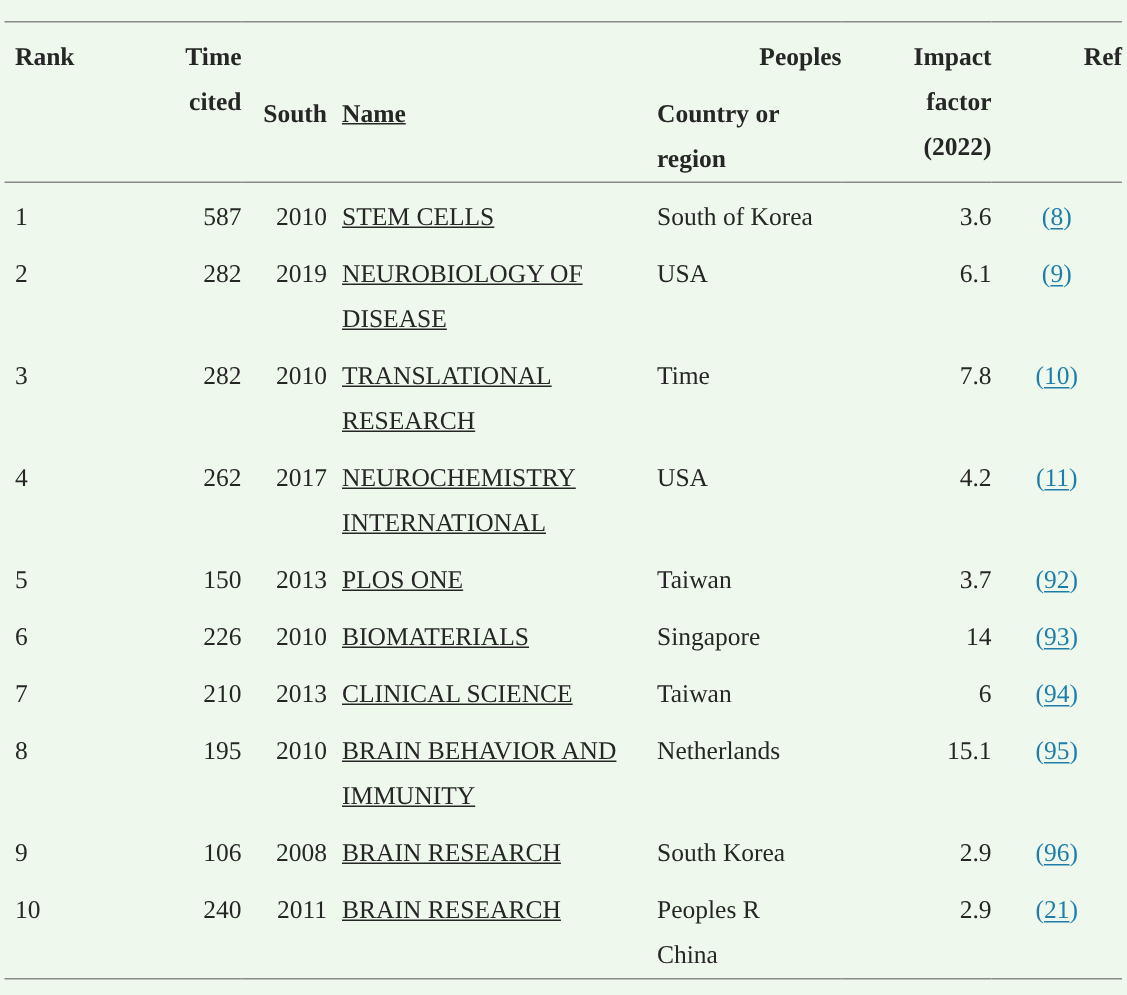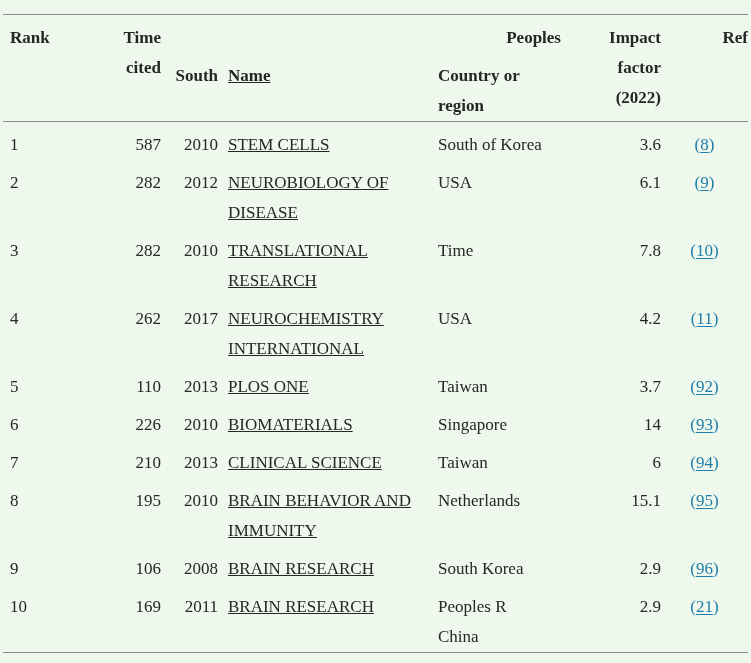--- a/index.html
+++ b/index.html
@@ -93,21 +93,21 @@
     <td class="a-center">587</td>
     <td class="a-center">2010</td>
     <td class="a-left pad-name">STEM CELLS</td>
     <td class="a-left pad-country">South of Korea</td>
     <td class="a-center">3.6</td>
     <td class="ref-cell"><span>(</span><a href="#" class="ref-link">8</a><span>)</span></td>
   </tr>
         <tr>
     <td class="a-left pad-rank">2</td>
     <td class="a-center">282</td>
-    <td class="a-center">2012</td>
+    <td class="a-center">2019</td>
     <td class="a-left pad-name">NEUROBIOLOGY OF
 DISEASE</td>
     <td class="a-left pad-country">USA</td>
     <td class="a-center">6.1</td>
     <td class="ref-cell"><span>(</span><a href="#" class="ref-link">9</a><span>)</span></td>
   </tr>
         <tr>
     <td class="a-left pad-rank">3</td>
     <td class="a-center">282</td>
     <td class="a-center">2010</td>
@@ -122,21 +122,21 @@
     <td class="a-center">262</td>
     <td class="a-center">2017</td>
     <td class="a-left pad-name">NEUROCHEMISTRY
 INTERNATIONAL</td>
     <td class="a-left pad-country">USA</td>
     <td class="a-center">4.2</td>
     <td class="ref-cell"><span>(</span><a href="#" class="ref-link">11</a><span>)</span></td>
   </tr>
         <tr>
     <td class="a-left pad-rank">5</td>
-    <td class="a-center">110</td>
+    <td class="a-center">150</td>
     <td class="a-center">2013</td>
     <td class="a-left pad-name">PLOS ONE</td>
     <td class="a-left pad-country">Taiwan</td>
     <td class="a-center">3.7</td>
     <td class="ref-cell"><span>(</span><a href="#" class="ref-link">92</a><span>)</span></td>
   </tr>
         <tr>
     <td class="a-left pad-rank">6</td>
     <td class="a-center">226</td>
     <td class="a-center">2010</td>
@@ -168,21 +168,21 @@
     <td class="a-left pad-rank">9</td>
     <td class="a-center">106</td>
     <td class="a-center">2008</td>
     <td class="a-left pad-name">BRAIN RESEARCH</td>
     <td class="a-left pad-country">South Korea</td>
     <td class="a-center">2.9</td>
     <td class="ref-cell"><span>(</span><a href="#" class="ref-link">96</a><span>)</span></td>
   </tr>
         <tr>
     <td class="a-left pad-rank">10</td>
-    <td class="a-center">169</td>
+    <td class="a-center">240</td>
     <td class="a-center">2011</td>
     <td class="a-left pad-name">BRAIN RESEARCH</td>
     <td class="a-left pad-country">Peoples R
 China</td>
     <td class="a-center">2.9</td>
     <td class="ref-cell"><span>(</span><a href="#" class="ref-link">21</a><span>)</span></td>
   </tr>
       </tbody>
   </table>
 </div>

